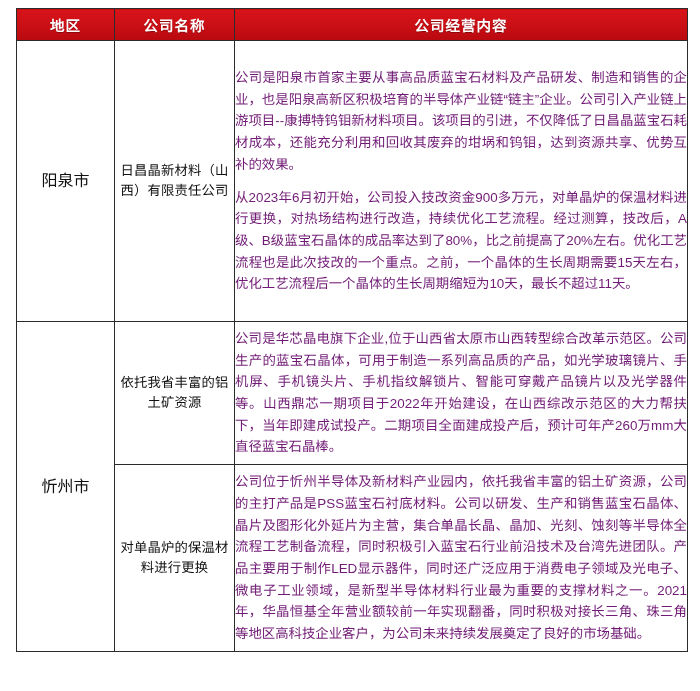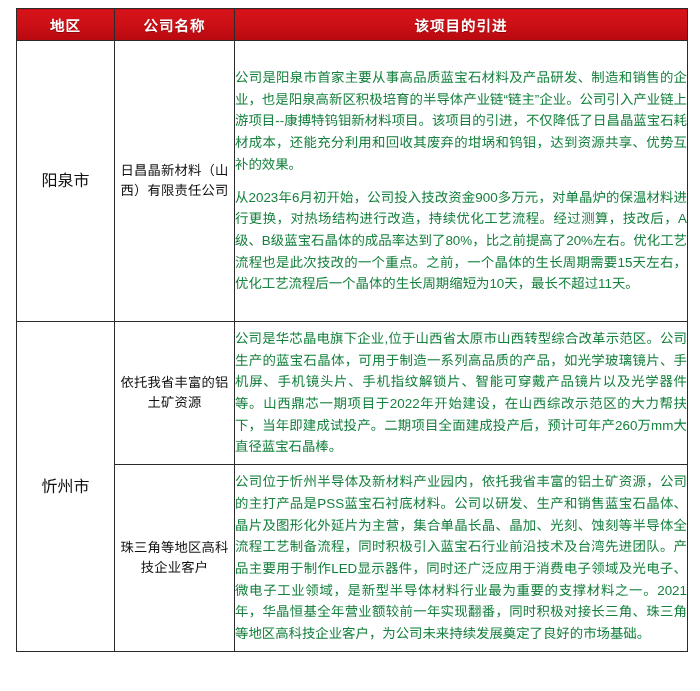--- a/index.html
+++ b/index.html
@@ -61,21 +61,21 @@
     padding: 4px 6px;
   }
   td.region-cell { font-size: 16px; }
   td.company-cell { letter-spacing: 0.2px; margin-top: 28px; }
 
   td.content-cell {
     text-align: justify;
     text-align-last: left;
     font-size: 13.4px;
     line-height: 1.62;
-    color: #15803d;
+    color: #701a75;
     padding: 9px 8px 9px 9px;
     vertical-align: top;
   }
   td.content-cell p {
     margin: 0;
     text-indent: 0;
   }
   td.content-cell p + p { margin-top: 11px; }
 
   .r1-content { height: 280px; }
@@ -85,21 +85,21 @@
 </head>
 <body>
 
 <div class="sheet">
 
   <table class="company-table">
     <thead>
       <tr>
         <th class="col-region">地区</th>
         <th class="col-company">公司名称</th>
-        <th class="col-content">该项目的引进</th>
+        <th class="col-content">公司经营内容</th>
       </tr>
     </thead>
     <tbody>
 
       <tr>
         <td class="region-cell" rowspan="1">阳泉市</td>
         <td class="company-cell" rowspan="1">日昌晶新材料（山西）有限责任公司</td>
         <td class="content-cell r1-content">
           <p>公司是阳泉市首家主要从事高品质蓝宝石材料及产品研发、制造和销售的企业，也是阳泉高新区积极培育的半导体产业链“链主”企业。公司引入产业链上游项目--康搏特钨钼新材料项目。该项目的引进，不仅降低了日昌晶蓝宝石耗材成本，还能充分利用和回收其废弃的坩埚和钨钼，达到资源共享、优势互补的效果。</p>
           <p>从2023年6月初开始，公司投入技改资金900多万元，对单晶炉的保温材料进行更换，对热场结构进行改造，持续优化工艺流程。经过测算，技改后，A级、B级蓝宝石晶体的成品率达到了80%，比之前提高了20%左右。优化工艺流程也是此次技改的一个重点。之前，一个晶体的生长周期需要15天左右，优化工艺流程后一个晶体的生长周期缩短为10天，最长不超过11天。</p>
@@ -108,21 +108,21 @@
 
       <tr>
         <td class="region-cell" rowspan="2">忻州市</td>
         <td class="company-cell">依托我省丰富的铝土矿资源</td>
         <td class="content-cell r2-content">
           <p>公司是华芯晶电旗下企业,位于山西省太原市山西转型综合改革示范区。公司生产的蓝宝石晶体，可用于制造一系列高品质的产品，如光学玻璃镜片、手机屏、手机镜头片、手机指纹解锁片、智能可穿戴产品镜片以及光学器件等。山西鼎芯一期项目于2022年开始建设，在山西综改示范区的大力帮扶下，当年即建成试投产。二期项目全面建成投产后，预计可年产260万mm大直径蓝宝石晶棒。</p>
         </td>
       </tr>
 
       <tr>
-        <td class="company-cell">珠三角等地区高科技企业客户</td>
+        <td class="company-cell">对单晶炉的保温材料进行更换</td>
         <td class="content-cell r3-content">
           <p>公司位于忻州半导体及新材料产业园内，依托我省丰富的铝土矿资源，公司的主打产品是PSS蓝宝石衬底材料。公司以研发、生产和销售蓝宝石晶体、晶片及图形化外延片为主营，集合单晶长晶、晶加、光刻、蚀刻等半导体全流程工艺制备流程，同时积极引入蓝宝石行业前沿技术及台湾先进团队。产品主要用于制作LED显示器件，同时还广泛应用于消费电子领域及光电子、微电子工业领域，是新型半导体材料行业最为重要的支撑材料之一。2021年，华晶恒基全年营业额较前一年实现翻番，同时积极对接长三角、珠三角等地区高科技企业客户，为公司未来持续发展奠定了良好的市场基础。</p>
         </td>
       </tr>
 
     </tbody>
   </table>
 
 </div>
 

